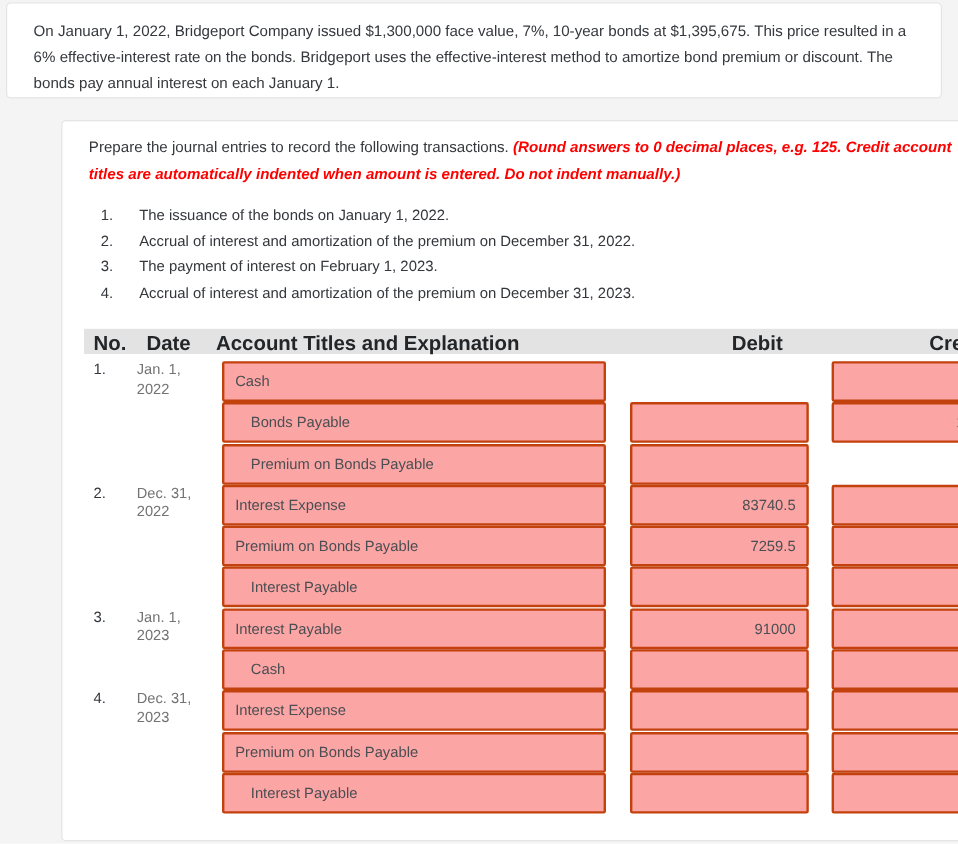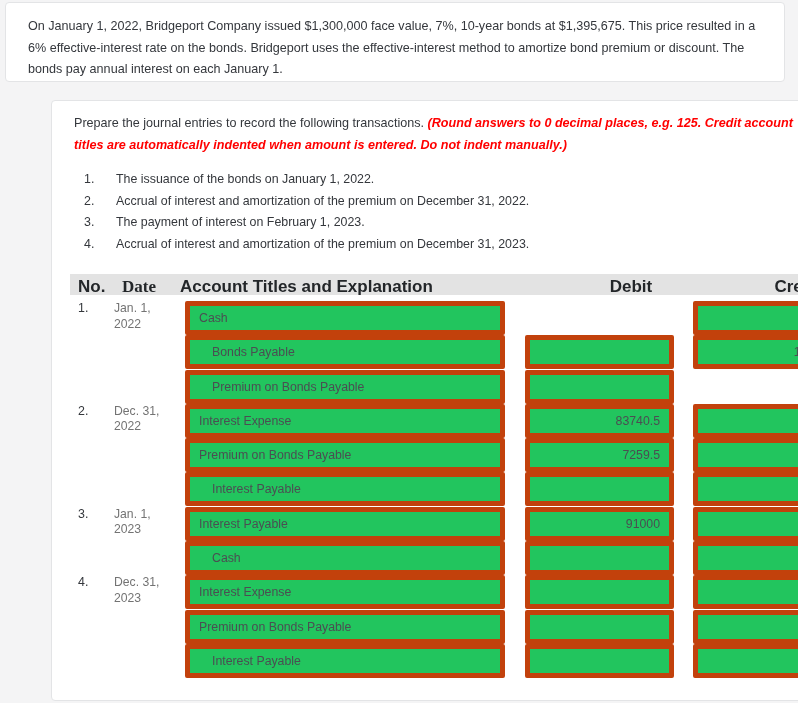--- a/index.html
+++ b/index.html
@@ -95,21 +95,21 @@
   }
   .th {
     position: absolute;
     top: 3px;
     font-size: 17px;
     font-weight: bold;
     color: #232629;
     white-space: nowrap;
   }
   #th-no     { left: 8px; }
-  #th-date   { left: 52px; font-family: Liberation Serif, serif; }
+  #th-date   { left: 52px; }
   #th-acct   { left: 110px; text-align: right; }
   #th-debit  { left: 487px; width: 148px; text-align: center; }
   #th-credit { left: 655px; width: 148px; text-align: center; }
 
   
   #rows { position: relative; margin-top: 6px; }
 
   .entry-row {
     position: relative;
     height: 34.3px;
@@ -130,22 +130,22 @@
     font-size: 12.2px;
     line-height: 15.5px;
     color: #737373;
     text-align: left;
   }
 
   .inp {
     position: absolute;
     box-sizing: border-box;
     height: 34px;
-    background: #22c55e;
-    border: 5px solid #c2410c;
+    background: #fca5a5;
+    border: 2px solid #c2410c;
     border-radius: 2px;
     font-family: "Liberation Sans", sans-serif;
     font-size: 12.3px;
     color: #4b4e52;
     display: flex;
     align-items: center;
     overflow: hidden;
     white-space: nowrap;
   }
   .inp-acct {

